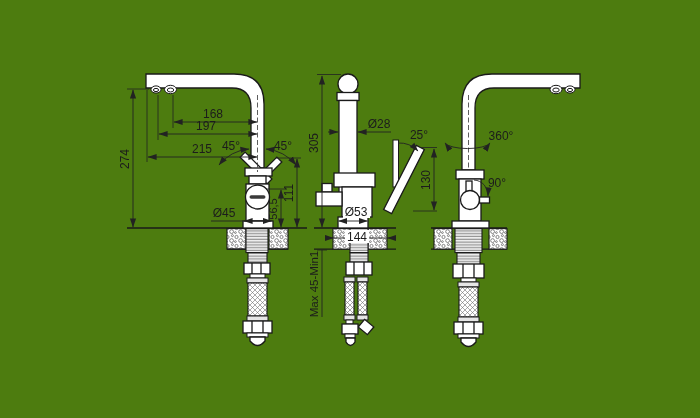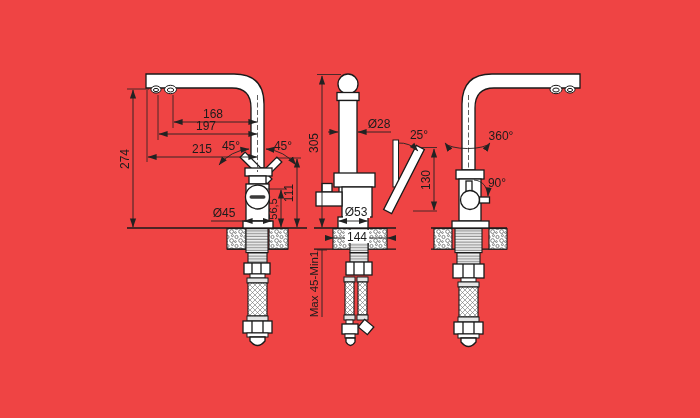--- a/index.html
+++ b/index.html
@@ -1,16 +1,16 @@
 <!DOCTYPE html>
 <html><head>
 <meta charset="utf-8">
 <style>
   html,body{margin:0;padding:0;background:#ffffff;}
-  .page{position:relative;width:700px;height:418px;background:#ef4444;overflow:hidden;
+  .page{position:relative;width:700px;height:418px;background:#4d7c0f;overflow:hidden;
         font-family:"Liberation Sans", sans-serif;}
   svg{display:block;}
   text{font-family:"Liberation Sans", sans-serif;font-size:12px;fill:#1c1c1c;}
   .dim  {stroke:#222;stroke-width:0.9;fill:none;}
   .ext  {stroke:#222;stroke-width:0.8;fill:none;}
   .obj  {stroke:#1a1a1a;stroke-width:1.3;fill:#ffffff;}
   .objn {stroke:#1a1a1a;stroke-width:1.3;fill:none;}
   .thin {stroke:#1a1a1a;stroke-width:1;fill:#ffffff;}
   .cl   {stroke:#333;stroke-width:0.8;stroke-dasharray:5 2.5;fill:none;}
   .fillpat{stroke:#1a1a1a;stroke-width:1.1;}

